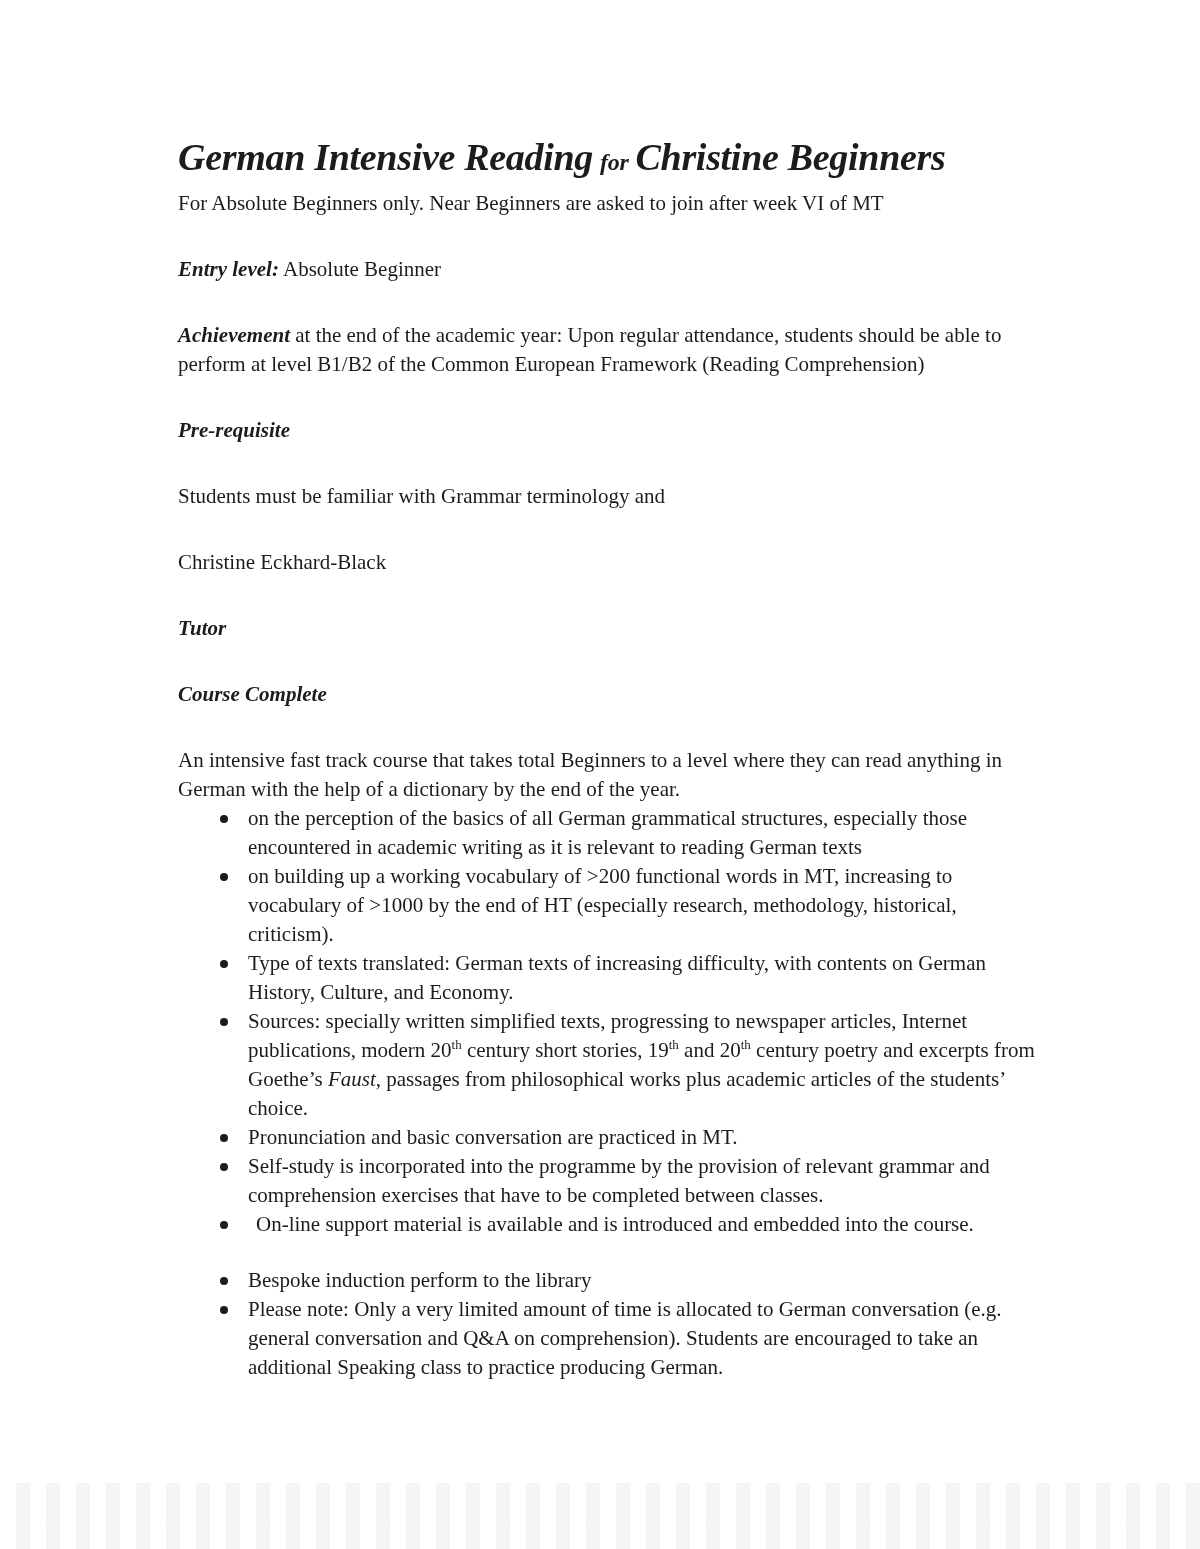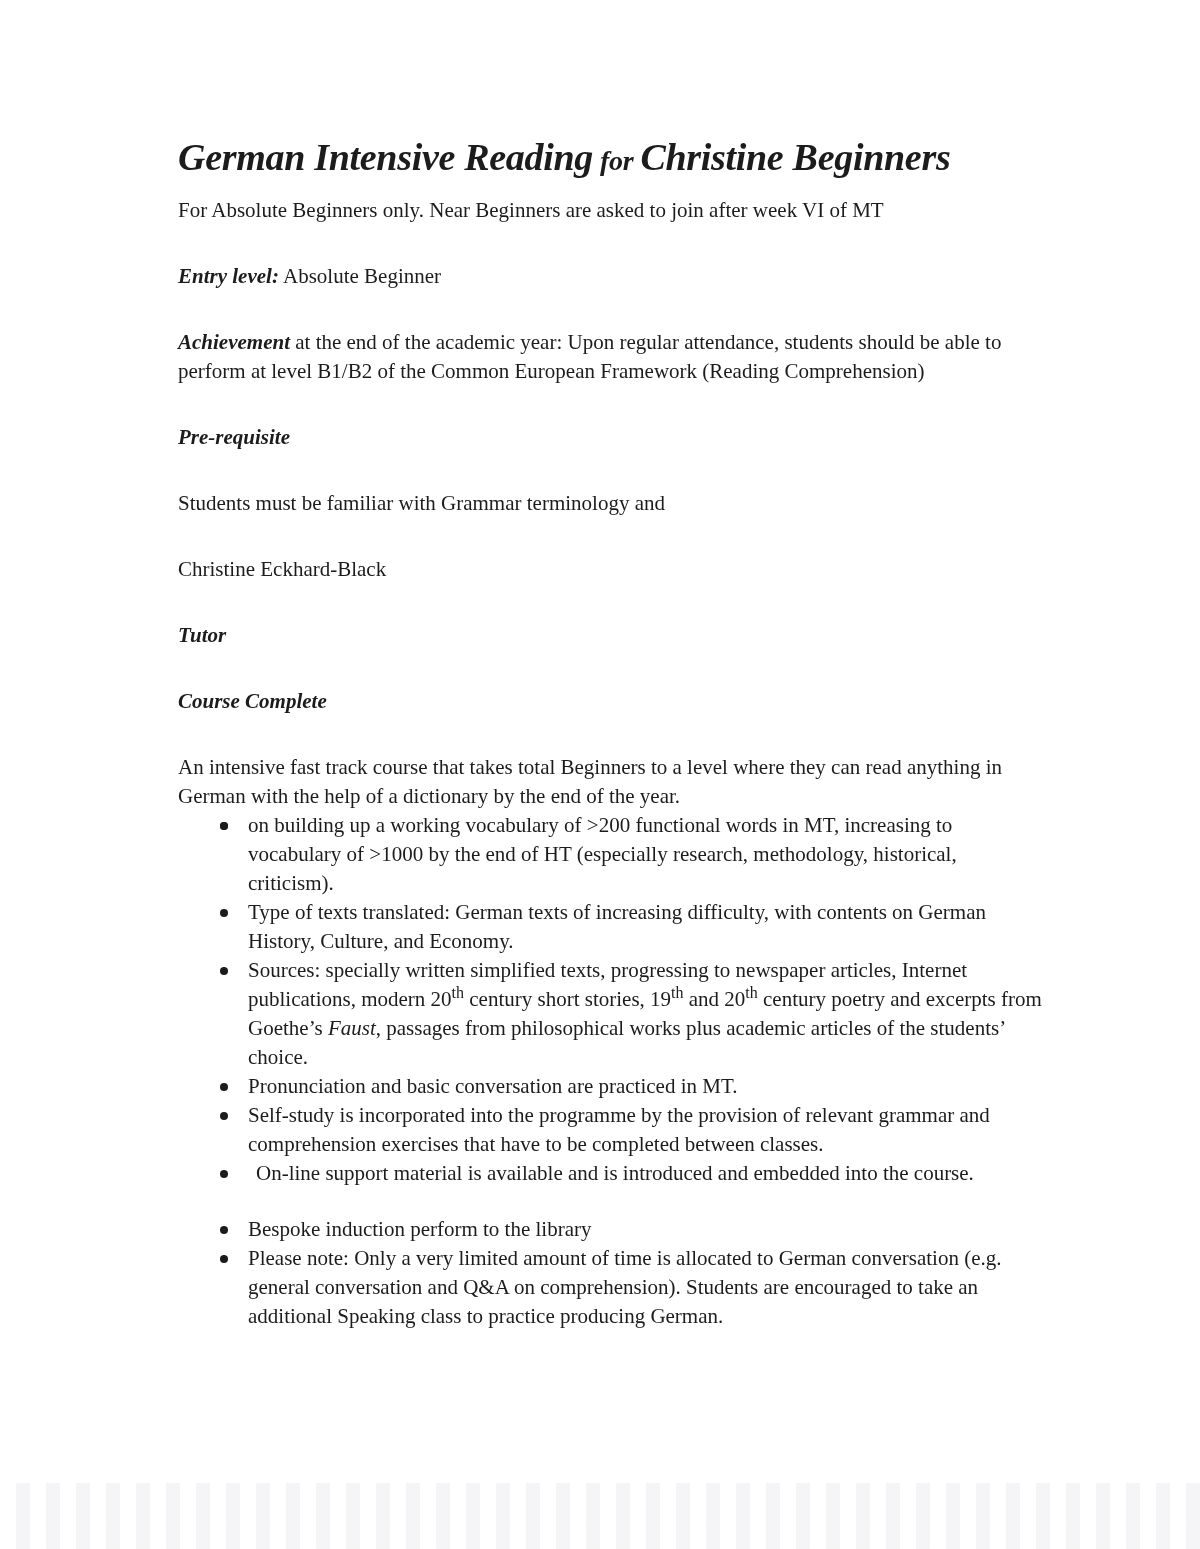--- a/index.html
+++ b/index.html
@@ -13,39 +13,39 @@
   }
   .page {
     position: absolute; left: 178px; top: 134px; width: 868px;
   }
   .doc-title {
     font-weight: bold; font-style: italic;
     font-size: 38px; line-height: 46px;
     white-space: nowrap; letter-spacing: -0.3px;
   }
   .doc-title .t-for {
-    font-size: 28px; font-weight: bold; font-style: italic;
+    font-size: 24px; font-weight: bold; font-style: italic;
     margin: 0 7px;
   }
   .body-text, .subtitle { font-size: 21px; line-height: 29px; margin-top: 37px; }
-  .subtitle { margin-top: 12px; }
+  .subtitle { margin-top: 4px; }
   .sec { margin-top: 27px; }
   .bi { font-weight: bold; font-style: italic; }
   ul.bullets { list-style: none; }
   ul.bullets li {
     position: relative; padding-left: 70px;
     font-size: 21px; line-height: 29px;
   }
   ul.bullets li .dot {
     position: absolute; left: 42px; top: 11px;
     width: 8px; height: 8px; border-radius: 50%;
     background: #1c1c1c;
   }
   ul.bullets li.extra-indent { padding-left: 78px; }
-  sup { font-size: 16px; line-height: 0; vertical-align: super; }
+  sup { font-size: 13px; line-height: 0; vertical-align: super; }
   .faust { font-style: italic; }
   .bottom-strip {
     position: absolute; left: 0; bottom: 0;
     width: 1200px; height: 66px;
     background: repeating-linear-gradient(90deg,
       #ffffff 0px, #ffffff 16px,
       #f3f3f5 16px, #f3f3f5 30px);
     opacity: 0.85;
   }
 </style>
@@ -71,21 +71,21 @@
   <div class="sec">
     <p class="body-text">Christine Eckhard-Black</p>
     <p class="body-text bi">Tutor</p>
   </div>
 
   <div class="sec">
     <p class="body-text bi">Course Complete</p>
     <p class="body-text">An intensive fast track course that takes total Beginners to a level where they can read anything in German with the help of a dictionary by the end of the year.</p>
 
     <ul class="bullets">
-      <li><span class="dot"></span></li>
+      <li><span class="dot"></span><span>on the perception of the basics of all German grammatical structures, especially those encountered in academic writing as it is relevant to reading German texts</span></li>
       <li><span class="dot"></span><span>on building up a working vocabulary of &gt;200 functional words in MT, increasing to vocabulary of &gt;1000 by the end of HT (especially research, methodology, historical, criticism).</span></li>
       <li><span class="dot"></span><span>Type of texts translated: German texts of increasing difficulty, with contents on German History, Culture, and Economy.</span></li>
       <li><span class="dot"></span><span>Sources: specially written simplified texts, progressing to newspaper articles, Internet publications, modern 20</span><sup>th</sup><span> century short stories, 19</span><sup>th</sup><span> and 20</span><sup>th</sup><span> century poetry and excerpts from Goethe’s </span><span class="faust">Faust</span><span>, passages from philosophical works plus academic articles of the students’ choice.</span></li>
       <li><span class="dot"></span><span>Pronunciation and basic conversation are practiced in MT.</span></li>
       <li><span class="dot"></span><span>Self-study is incorporated into the programme by the provision of relevant grammar and comprehension exercises that have to be completed between classes.</span></li>
       <li class="extra-indent"><span class="dot"></span><span>On-line support material is available and is introduced and embedded into the course.</span></li>
     </ul>
   </div>
 
   <div class="sec">

